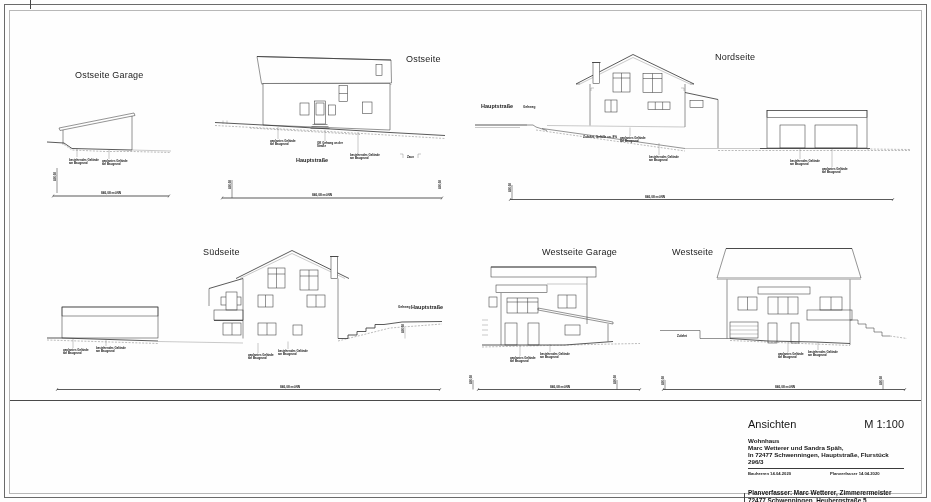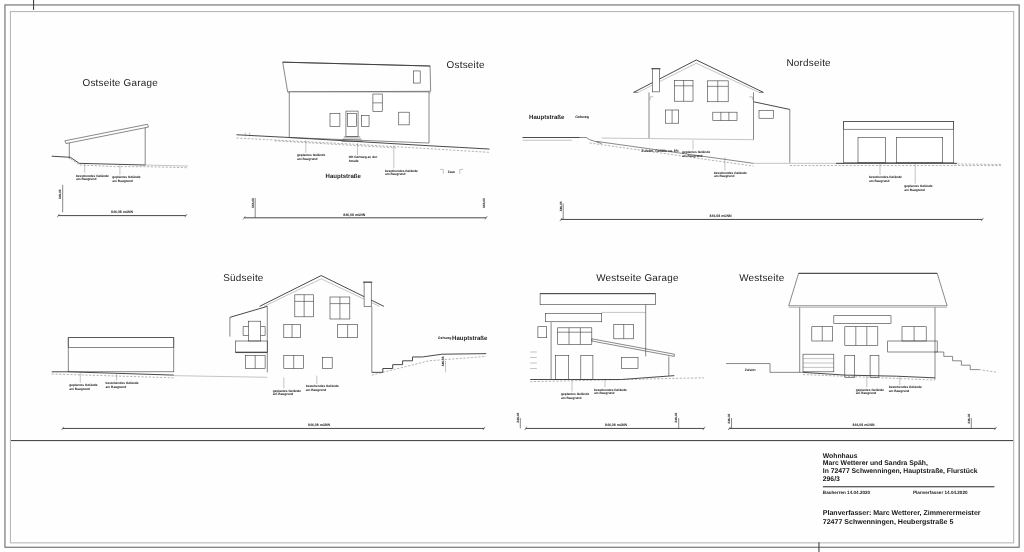--- a/index.html
+++ b/index.html
@@ -378,20 +378,24 @@
     <text class="tiny" x="153" y="113">bestehendes Gelände</text>
     <text class="tiny" x="153" y="116.3">am Baugrund</text>
     <text class="lvl" transform="rotate(-90 8.5 145)" x="8.5" y="145">846,08</text>
     <text class="lvl" transform="rotate(-90 226.5 145)" x="226.5" y="145">846,08</text>
     <text class="dim" x="130" y="147.5">846,08 müNN</text>
   </svg>
 
   <div class="sep"></div>
 
   <div class="tblock">
+    <div class="tb-row1">
+      <span class="tb-title">Ansichten</span>
+      <span class="tb-scale">M 1:100</span>
+    </div>
     <div class="tb-client">
       <div>Wohnhaus</div>
       <div>Marc Wetterer und Sandra Späh,</div>
       <div>In 72477 Schwenningen, Hauptstraße, Flurstück 296/3</div>
     </div>
     <div class="tb-rule"></div>
     <div class="tb-dates">
       <span>Bauherren 14.04.2020</span>
       <span>Planverfasser 14.04.2020</span>
     </div>

